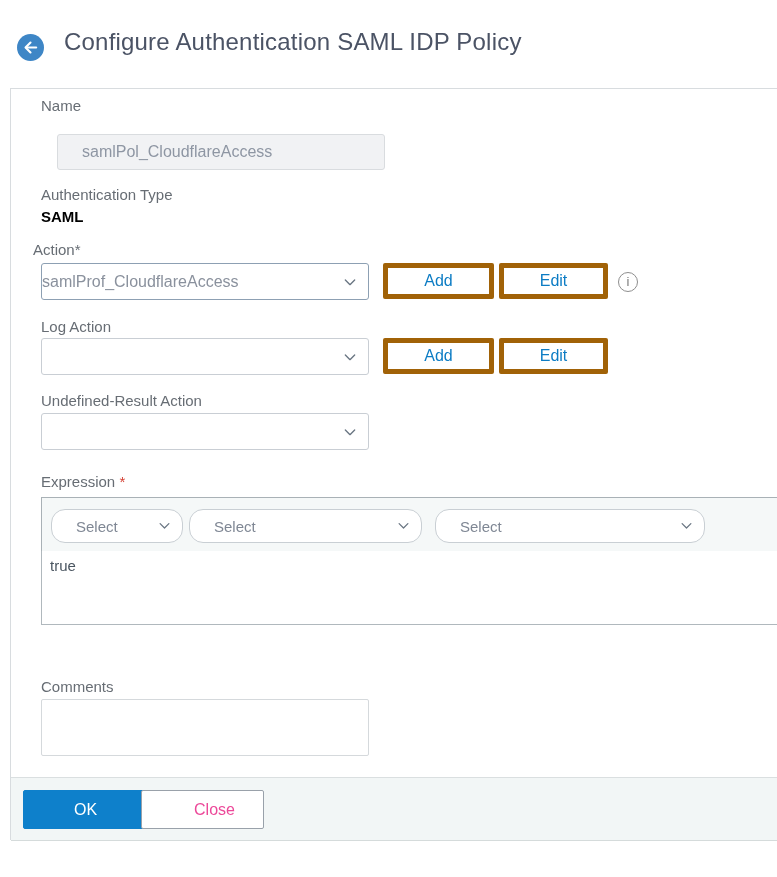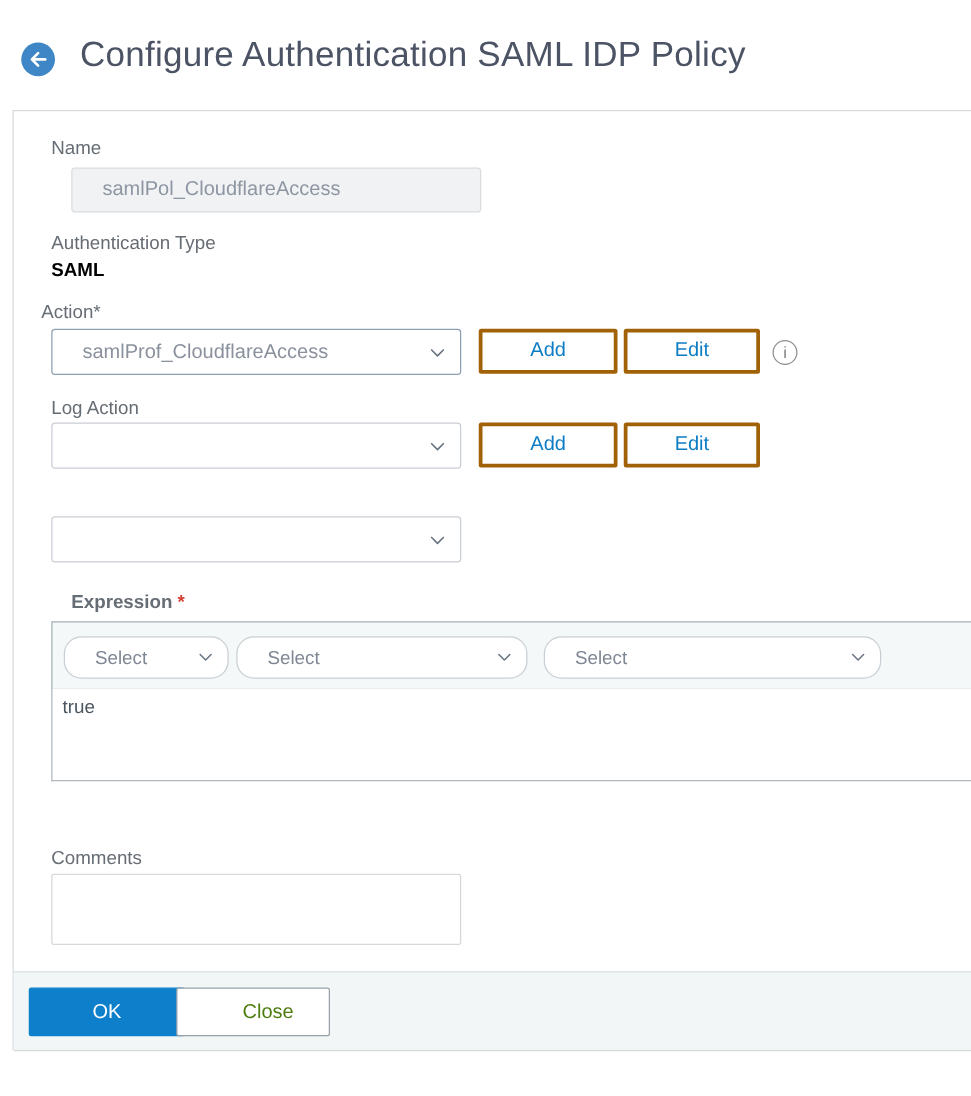--- a/index.html
+++ b/index.html
@@ -4,42 +4,42 @@
 <style>
   * { margin:0; padding:0; box-sizing:border-box; }
   html,body { width:777px; height:877px; overflow:hidden; background:#ffffff;
     font-family:"Liberation Sans", sans-serif; }
   .page { position:relative; width:777px; height:877px; background:#fff; }
 
   
   .back-btn { position:absolute; left:17px; top:34px; width:27px; height:27px;
     border-radius:50%; background:#3e86c6; cursor:pointer;
     display:flex; align-items:center; justify-content:center; }
-  .page-title { position:absolute; left:64px; top:28px; font-size:28px;
+  .page-title { position:absolute; left:64px; top:28px; font-size:24px;
     font-weight:400; color:#4b5365; letter-spacing:0.2px; white-space:nowrap; }
 
   
   .panel { position:absolute; left:10px; top:88px; width:800px; height:752px;
     background:#fff; border:1px solid #d8dcdf; border-right:none; }
 
   .label { position:absolute; font-size:15px; color:#676d74; line-height:20px; white-space:nowrap; }
   .req { color:#d43f33; }
 
   .text-input { position:absolute; width:328px; height:36px; background:#f1f2f4;
     border:1px solid #d9dcdf; border-radius:3px; padding:0 10px 0 24px;
     font-family:"Liberation Sans", sans-serif; font-size:16px; color:#8e96a3; outline:none; }
 
   .select-box { position:absolute; width:328px; height:37px; background:#fff;
     border:1px solid #c9ced4; border-radius:3px; display:flex; align-items:center;
-    padding-left:24px; font-size:16px; color:#8a919d; cursor:pointer; }
+    font-size:16px; color:#8a919d; cursor:pointer; }
   .select-box.strong-border { border-color:#8da0b3; }
   .select-box .chev { position:absolute; right:10px; top:50%; margin-top:-8px; }
 
   .btn-outline { position:absolute; height:36px; background:#fff;
-    border:3px solid #a16207; border-radius:2px; color:#0c7cc4; font-size:16px;
+    border:5px solid #a16207; border-radius:2px; color:#0c7cc4; font-size:16px;
     display:flex; align-items:center; justify-content:center; cursor:pointer; }
 
   .info-icon { position:absolute; width:20px; height:20px; border:1.5px solid #8e8e8e;
     border-radius:50%; color:#7c7c7c; font-size:13px; line-height:17px;
     text-align:center; font-style:normal; cursor:pointer; }
 
   .bold-value { position:absolute; font-size:15px; font-weight:700; color:#000000; }
 
   
   .expr-header { position:absolute; left:30px; top:408px; width:790px; height:55px;
@@ -57,41 +57,41 @@
     border:1px solid #d5d9dc; border-radius:2px; background:#fff; resize:none; outline:none;
     font-family:"Liberation Sans", sans-serif; font-size:15px; color:#4a5560; padding:6px 8px; }
 
   
   .footer { position:absolute; left:0; top:688px; width:800px; height:64px;
     background:#f2f6f6; border-top:1px solid #dadfe0; border-bottom:1px solid #d5dbdb; }
   .btn-primary { position:absolute; left:12px; top:12px; width:125px; height:39px;
     background:#0e80cb; border:1px solid #0e80cb; border-radius:2px; color:#fff;
     font-size:16px; display:flex; align-items:center; justify-content:center; cursor:pointer; }
   .btn-close { position:absolute; left:130px; top:12px; width:123px; height:39px;
-    background:#fff; border:1px solid #99a1aa; border-radius:2px; color:#4d7c0f;
+    background:#fff; border:1px solid #99a1aa; border-radius:2px; color:#ec4899;
     font-size:16px; display:flex; align-items:center; justify-content:center; cursor:pointer;padding-left:24px; }
 </style>
 </head>
 <body>
 
 <div class="page">
 
   <div class="back-btn">
     <span style="display:flex;">
       <svg width="17" height="17" viewBox="0 0 24 24" fill="none" stroke="#ffffff" stroke-width="3" stroke-linecap="round" stroke-linejoin="round">
         <line x1="20" y1="12" x2="6" y2="12"></line>
         <polyline points="12,5 5,12 12,19"></polyline>
       </svg>
     </span>
   </div>
   <div class="page-title">Configure Authentication SAML IDP Policy</div>
 
   <div class="panel">
 
-    <div class="label" style="left:30px; top:20px;">Name</div>
+    <div class="label" style="left:30px; top:7px;">Name</div>
     <input class="text-input" style="left: 46px; top: 45px;" disabled="" value="samlPol_CloudflareAccess">
 
     <div class="label" style="left:30px; top:96px;">Authentication Type</div>
     <div class="bold-value" style="left:30px; top:119px;">SAML</div>
 
     <div class="label" style="left:22px; top:151px;">Action*</div>
     <div class="select-box strong-border" style="left:30px; top:174px;">
       <span>samlProf_CloudflareAccess</span>
       <span class="chev">
         <svg width="16" height="16" viewBox="0 0 24 24" fill="none" stroke="#697582" stroke-width="2" stroke-linecap="round" stroke-linejoin="round">
@@ -108,30 +108,31 @@
       <span></span>
       <span class="chev">
         <svg width="16" height="16" viewBox="0 0 24 24" fill="none" stroke="#697582" stroke-width="2" stroke-linecap="round" stroke-linejoin="round">
             <polyline points="5,9 12,16 19,9"></polyline>
           </svg>
       </span>
     </div>
     <div class="btn-outline" style="left:372px; top:249px; width:111px;">Add</div>
     <div class="btn-outline" style="left:488px; top:249px; width:109px;">Edit</div>
 
+    <div class="label" style="left:30px; top:302px;">Undefined-Result Action</div>
     <div class="select-box" style="left:30px; top:324px;">
       <span></span>
       <span class="chev">
         <svg width="16" height="16" viewBox="0 0 24 24" fill="none" stroke="#697582" stroke-width="2" stroke-linecap="round" stroke-linejoin="round">
             <polyline points="5,9 12,16 19,9"></polyline>
           </svg>
       </span>
     </div>
 
-    <div class="label" style="left:46px; top:383px;font-weight:bold;">
+    <div class="label" style="left:30px; top:383px;">
       <span>Expression </span><span class="req">*</span>
     </div>
 
     <div class="expr-header">
       <div class="expr-select" style="left:9px; width:132px;">
         <span>Select</span>
         <span class="chev">
           <svg width="15" height="15" viewBox="0 0 24 24" fill="none" stroke="#697582" stroke-width="2" stroke-linecap="round" stroke-linejoin="round">
               <polyline points="5,9 12,16 19,9"></polyline>
             </svg>

